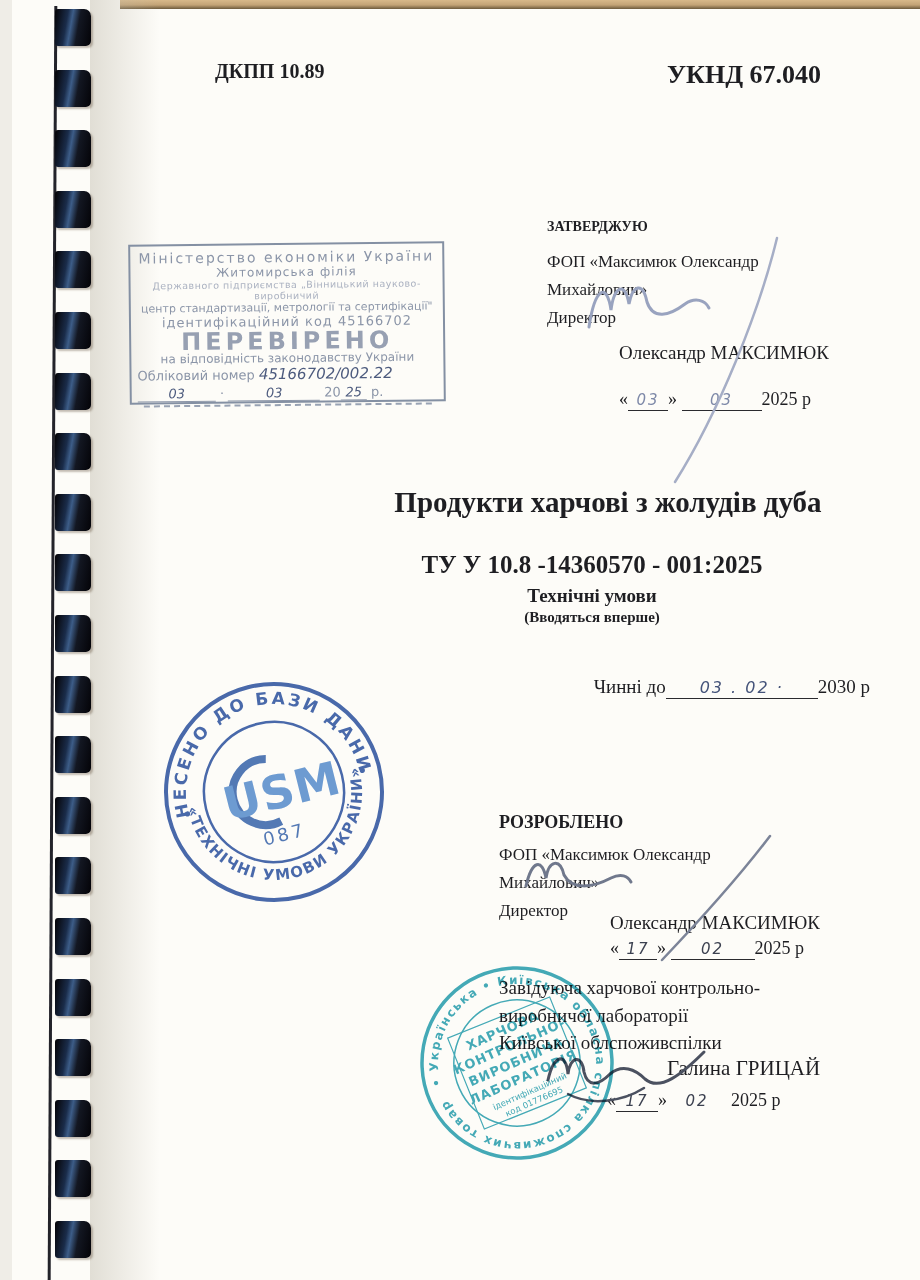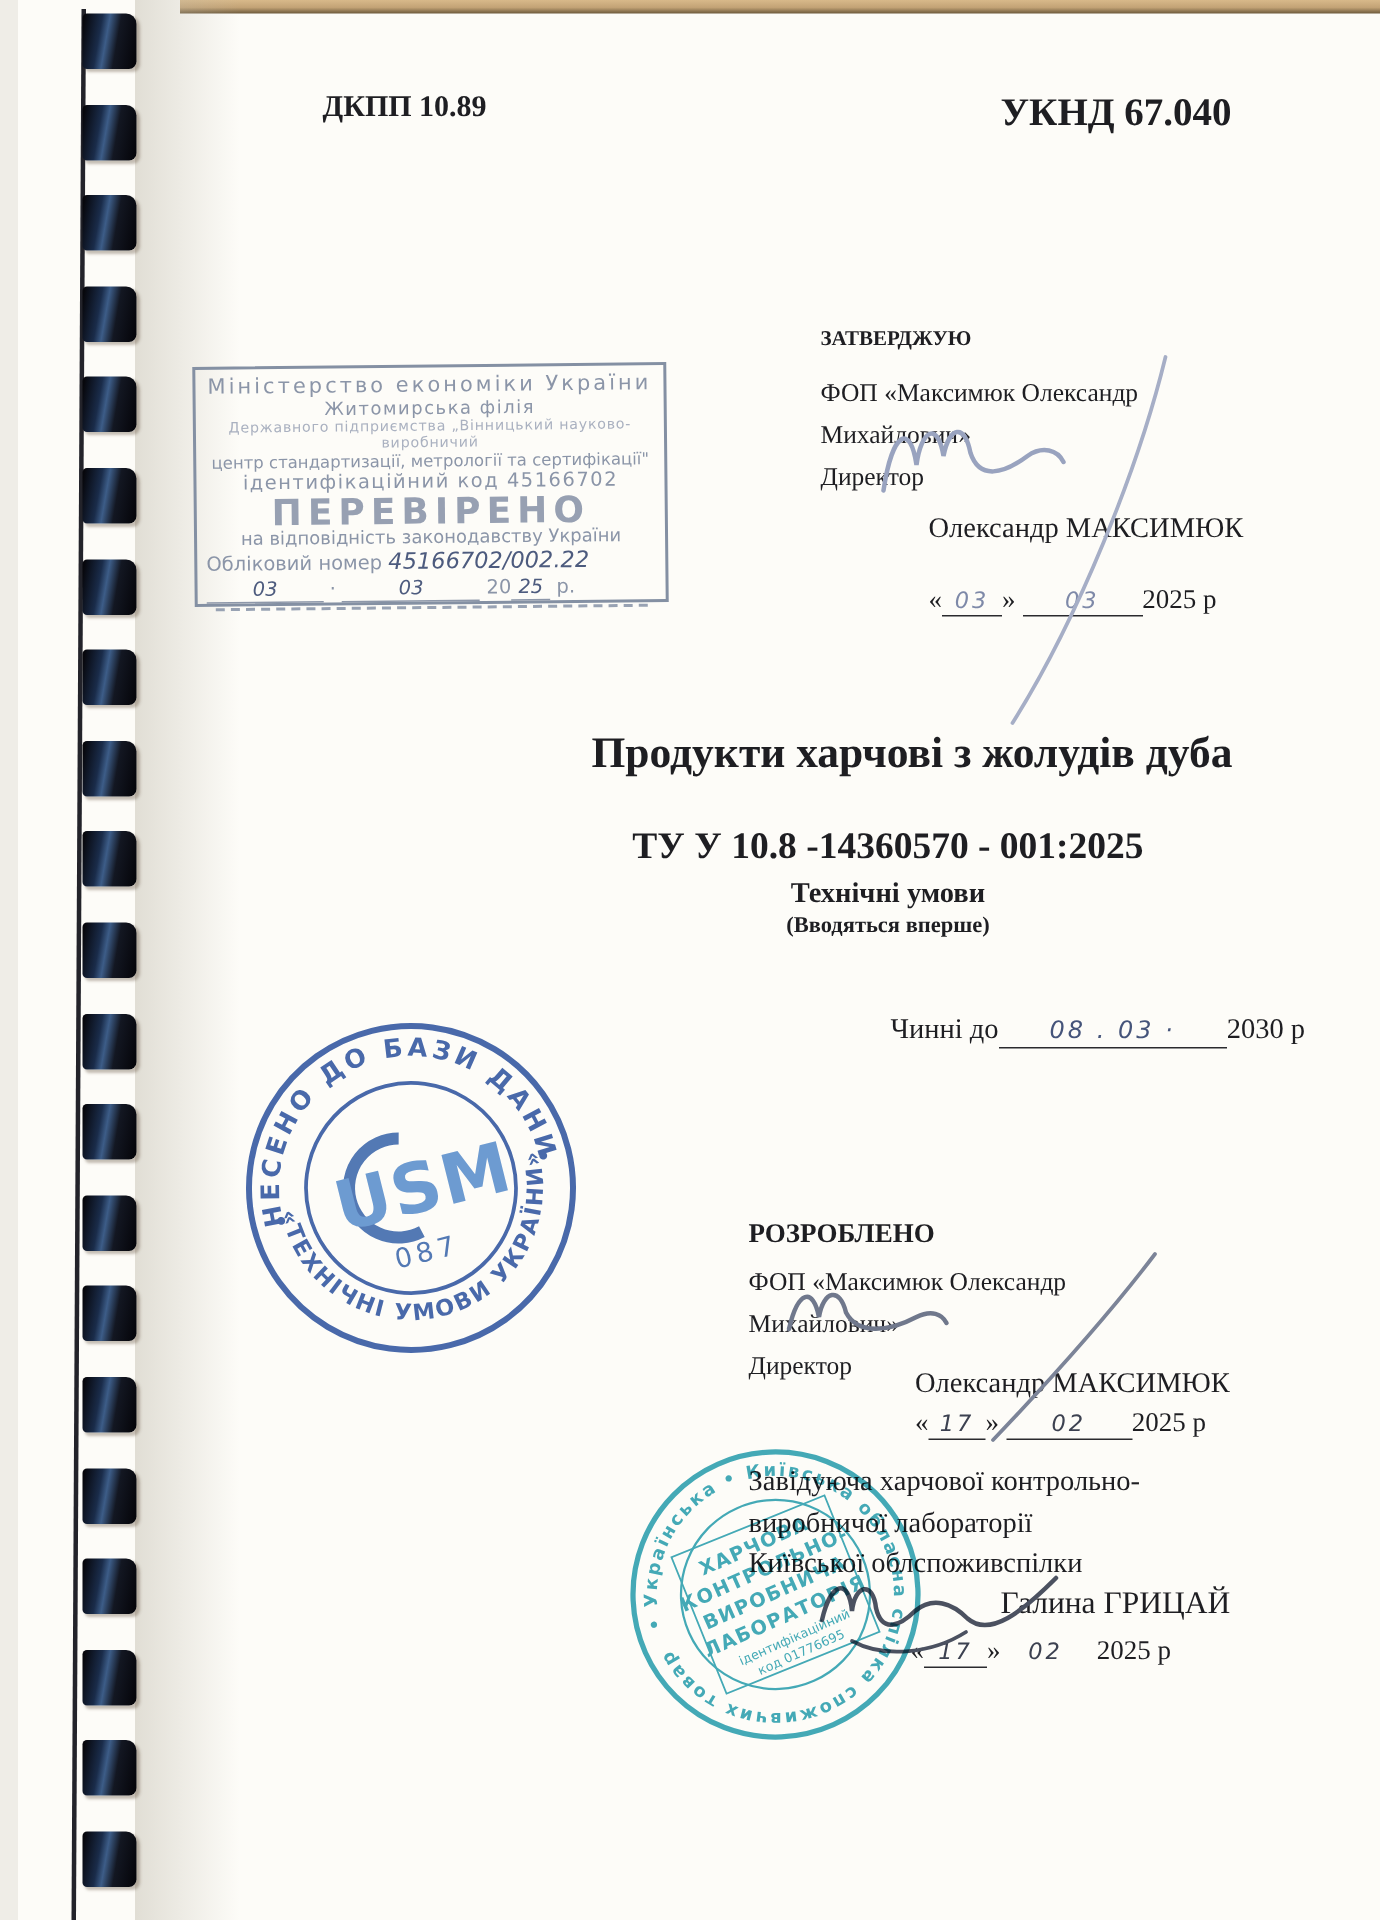--- a/index.html
+++ b/index.html
@@ -117,21 +117,21 @@
     <path d="M12,95 C18,55 30,50 34,78 C37,55 48,48 52,72 C56,52 66,50 70,70 C76,88 92,84 108,72 C118,65 128,68 132,76" fill="none" stroke="#99a3bf" stroke-width="3" stroke-linecap="round"></path>
     <path d="M200,6 C182,80 142,180 98,250" fill="none" stroke="#a6aec6" stroke-width="2.5" stroke-linecap="round"></path>
   </svg>
 
   <div class="abs b ctr" style="left:276px;top:486px;width:640px;font-size:29px;">Продукти харчові з жолудів дуба</div>
   <div class="abs b ctr" style="left:260px;top:551px;width:640px;font-size:25px;">ТУ У 10.8 -14360570 - 001:2025</div>
   <div class="abs b ctr" style="left:260px;top:585px;width:640px;font-size:19px;">Технічні умови</div>
   <div class="abs b ctr" style="left:260px;top:609px;width:640px;font-size:15px;">(Вводяться вперше)</div>
 
   <div class="abs rt h19" style="left:420px;top:676px;width:438px;">
-    <span>Чинні до</span><span class="slot" style="width:152px;"><span class="hand ink-md" style="font-size:16px;">08 .  03 ·</span></span><span>2030 р</span>
+    <span>Чинні до</span><span class="slot" style="width:152px;"><span class="hand ink-md" style="font-size:16px;">03 .  02 ·</span></span><span>2030 р</span>
   </div>
 
   <svg class="abs stamp-svg" style="left:146px;top:676px;transform:rotate(-14deg);" width="232" height="232" viewBox="0 0 232 232">
     <circle cx="116" cy="116" r="108" fill="none" stroke="#2f55a4" stroke-width="4"></circle>
     <circle cx="116" cy="116" r="70" fill="none" stroke="#2f55a4" stroke-width="2.5"></circle>
     <path id="usm-top" d="M 28,116 A 88,88 0 0 1 204,116" fill="none"></path>
     <path id="usm-bot" d="M 28,116 A 88,88 0 0 0 204,116" fill="none"></path>
     <text font-size="17" font-weight="bold" fill="#2f55a4" letter-spacing="2.5">
       <textPath href="#usm-top" startOffset="50%" text-anchor="middle">ВНЕСЕНО ДО БАЗИ ДАНИХ</textPath>
     </text>

